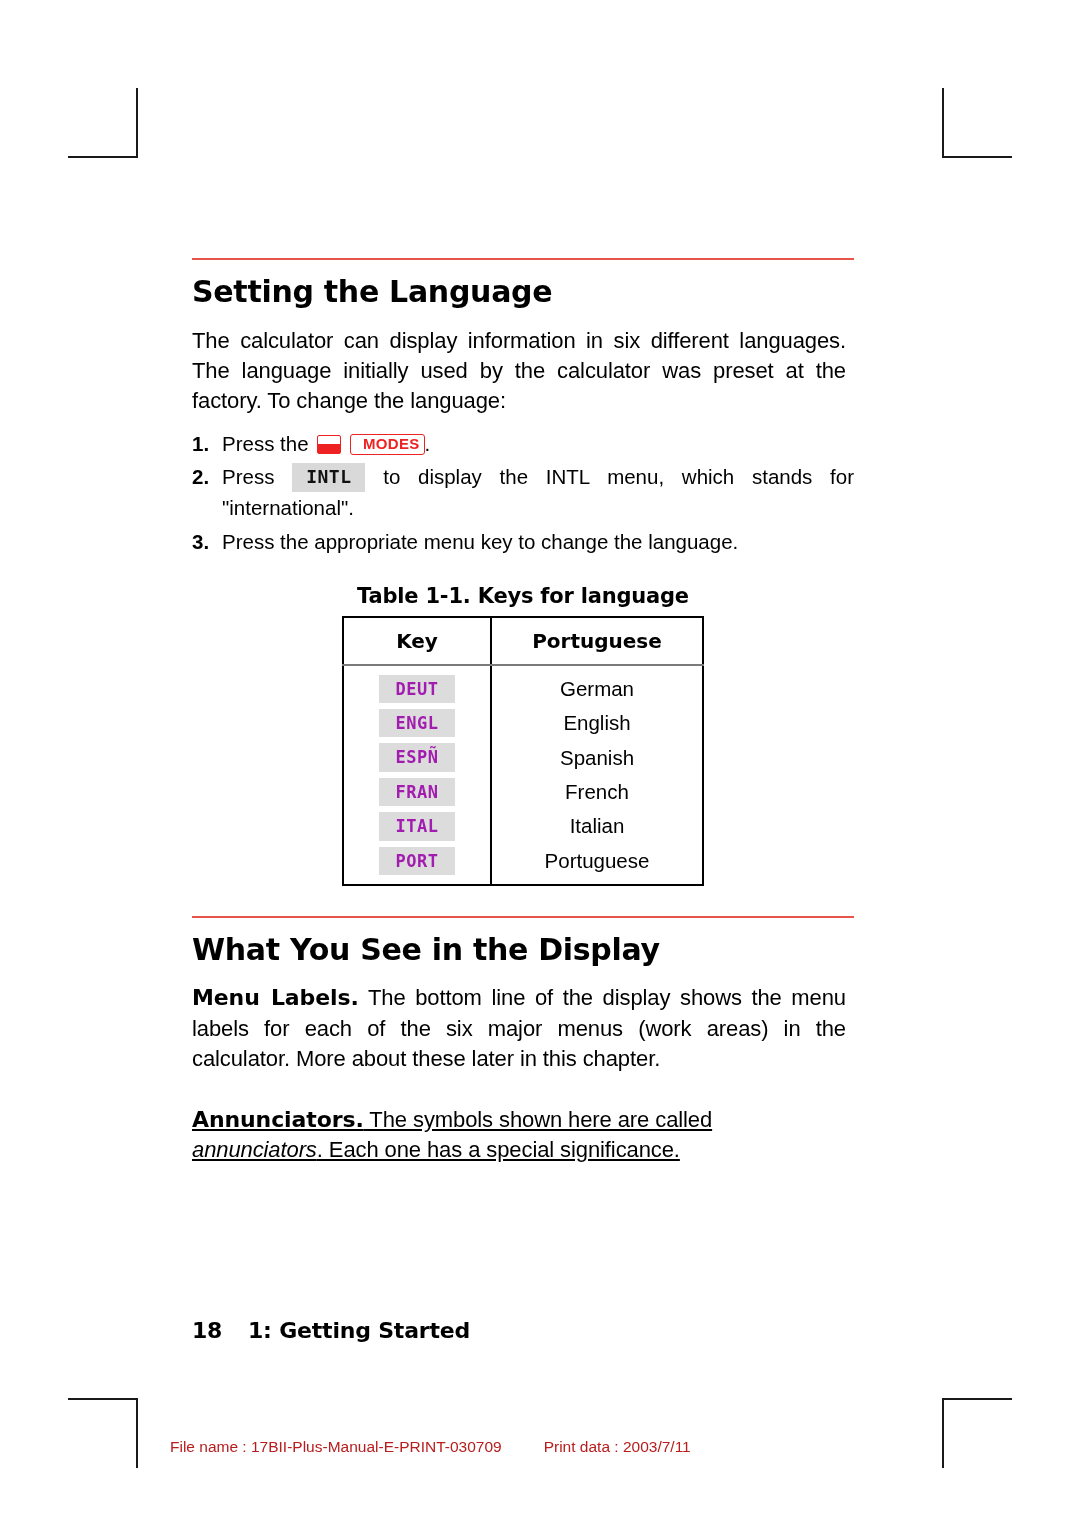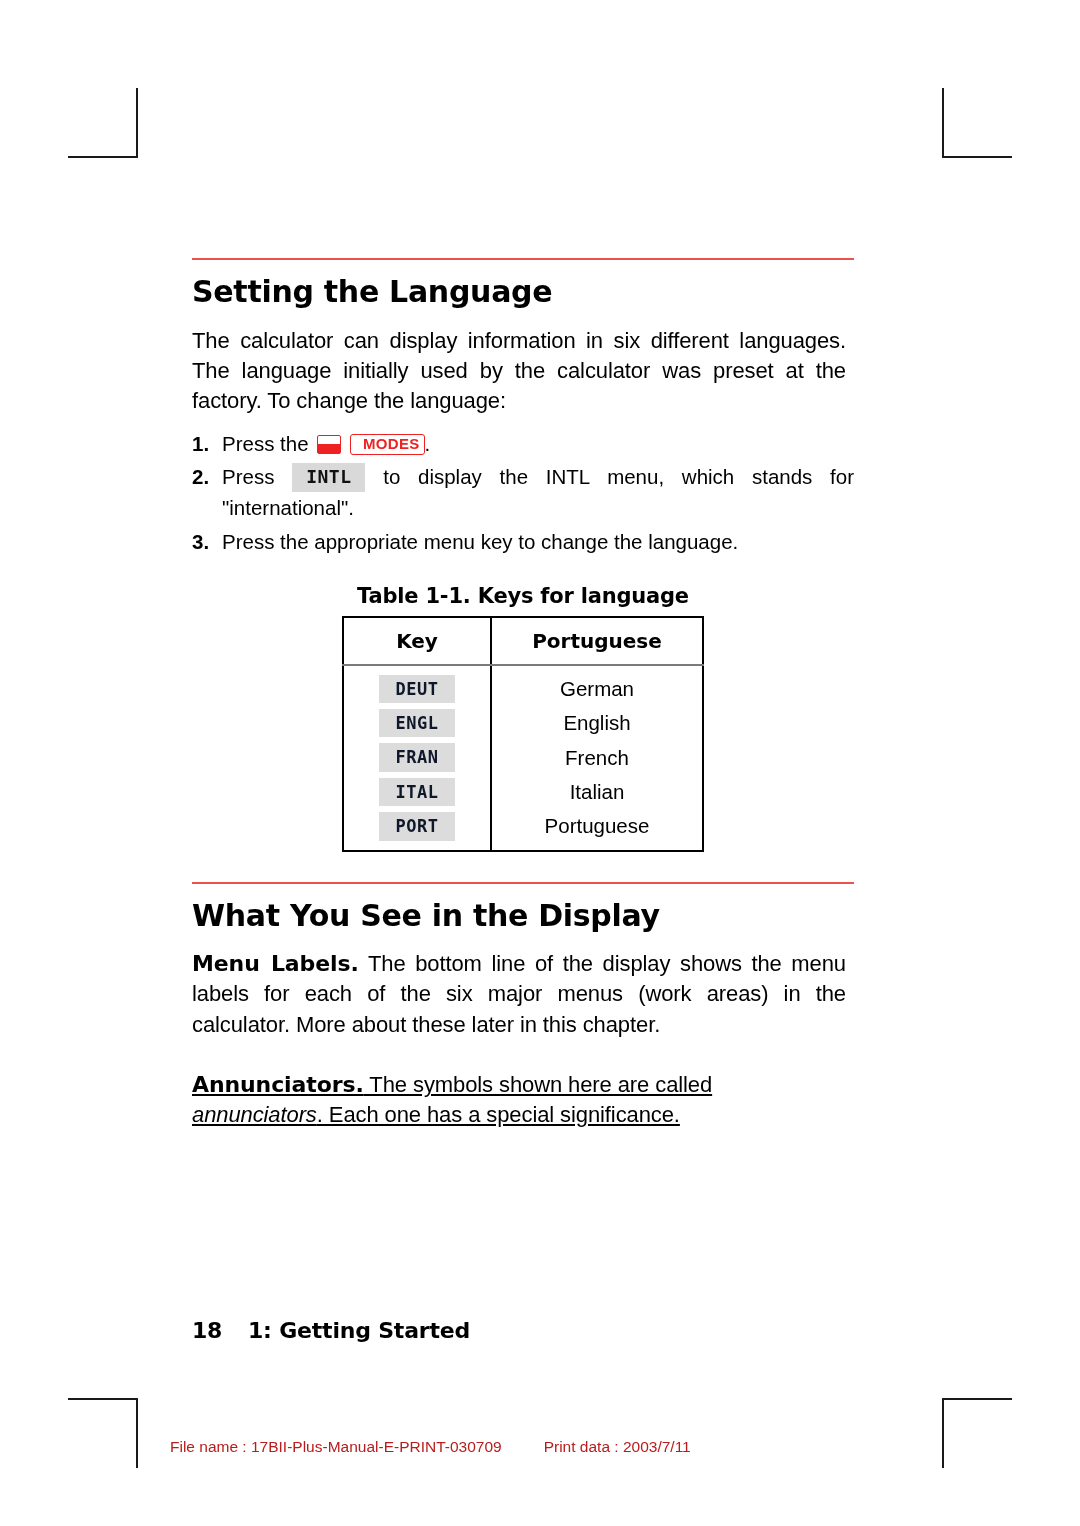--- a/index.html
+++ b/index.html
@@ -180,21 +180,21 @@
   }
   table.keytable tr.first-body td { padding-top: 9px; }
   table.keytable tr.last-body td { padding-bottom: 9px; }
   .lcd-key {
     display: inline-block;
     background: #dcdcdc;
     font-family: "DejaVu Sans Mono", monospace;
     font-size: 17px;
     font-weight: bold;
     letter-spacing: 0.5px;
-    color: #0f172a;
+    color: #a21caf;
     padding: 4px 12px 4px 12px;
     line-height: 1.2;
     min-width: 52px;
   }
 
   
   .lead {
     font-family: "DejaVu Sans", sans-serif;
     font-weight: bold;
   }
@@ -291,20 +291,26 @@
           <td class="cell-desc">German</td>
         </tr>
         <tr>
           <td class="cell-key">
             <span class="lcd-key">ENGL</span>
           </td>
           <td class="cell-desc">English</td>
         </tr>
         <tr>
           <td class="cell-key">
+            <span class="lcd-key">ESPÑ</span>
+          </td>
+          <td class="cell-desc">Spanish</td>
+        </tr>
+        <tr>
+          <td class="cell-key">
             <span class="lcd-key">FRAN</span>
           </td>
           <td class="cell-desc">French</td>
         </tr>
         <tr>
           <td class="cell-key">
             <span class="lcd-key">ITAL</span>
           </td>
           <td class="cell-desc">Italian</td>
         </tr>

